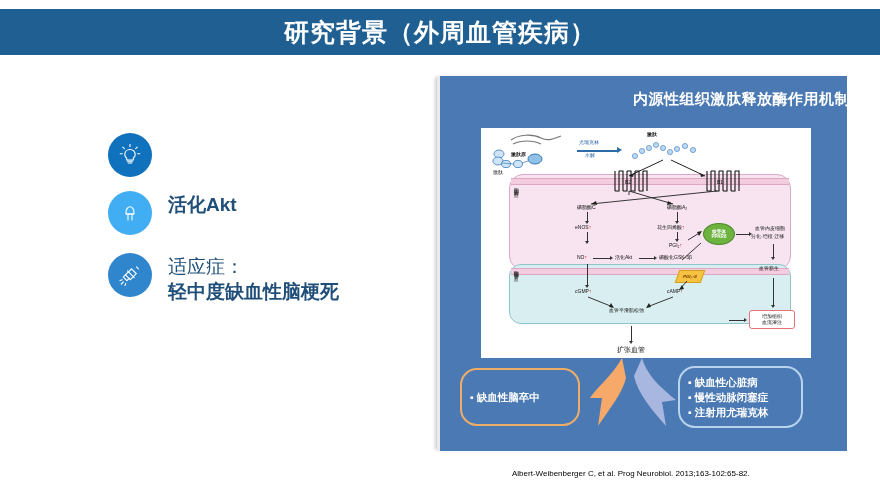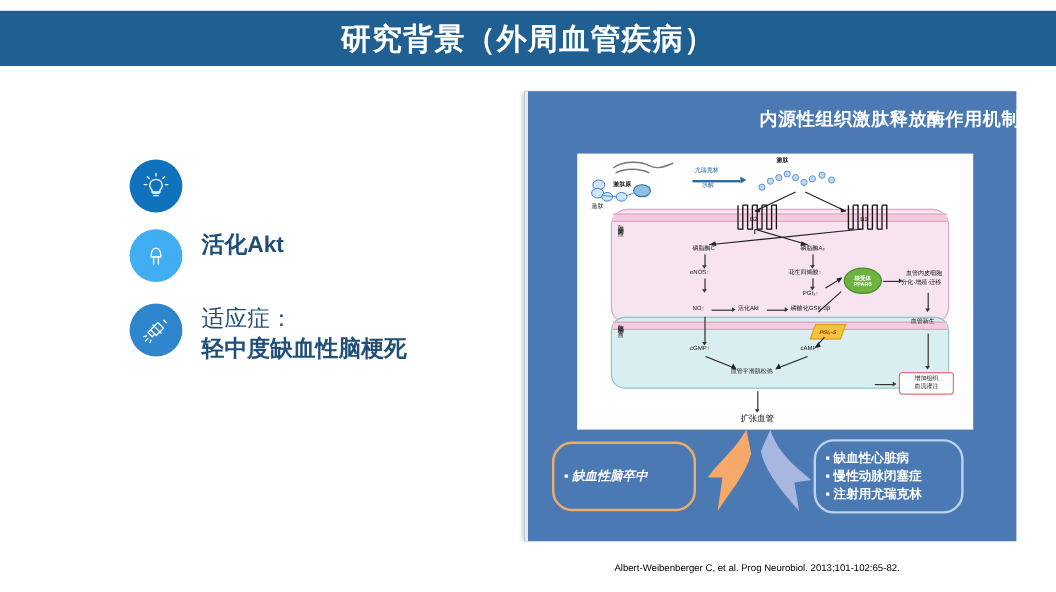--- a/index.html
+++ b/index.html
@@ -183,21 +183,21 @@
     font-size: 10.5px;
     font-weight: bold;
     line-height: 15px;
     padding: 6px 8px;
     background: transparent;
   }
   .out-left {
     left: 20px; top: 292px;
     width: 120px; height: 58px;
     border: 2px solid #f0ad67;
-    display: flex; align-items: center; font-style: italic;
+    display: flex; align-items: center;
   }
   .out-right {
     left: 238px; top: 290px;
     width: 125px; height: 62px;
     border: 2px solid #b9d3ee;
     display: flex; flex-direction: column; justify-content: center;
   }
   .out-right div { white-space: nowrap; }
 
   .arrow-shape { position: absolute; }
@@ -472,15 +472,15 @@
       <span>▪ 缺血性脑卒中</span>
     </div>
 
     <div class="out-box out-right">
       <div>▪ 缺血性心脏病</div>
       <div>▪ 慢性动脉闭塞症</div>
       <div>▪ 注射用尤瑞克林</div>
     </div>
   </div>
 
-  <div class="citation">Albert-Weibenberger C, et al. Prog Neurobiol. 2013;101-102:65-82.</div>
+  <div class="citation">Albert-Weibenberger C, et al. Prog Neurobiol. 2013;163-102:65-82.</div>
 
 </div>
 
 </body></html>

